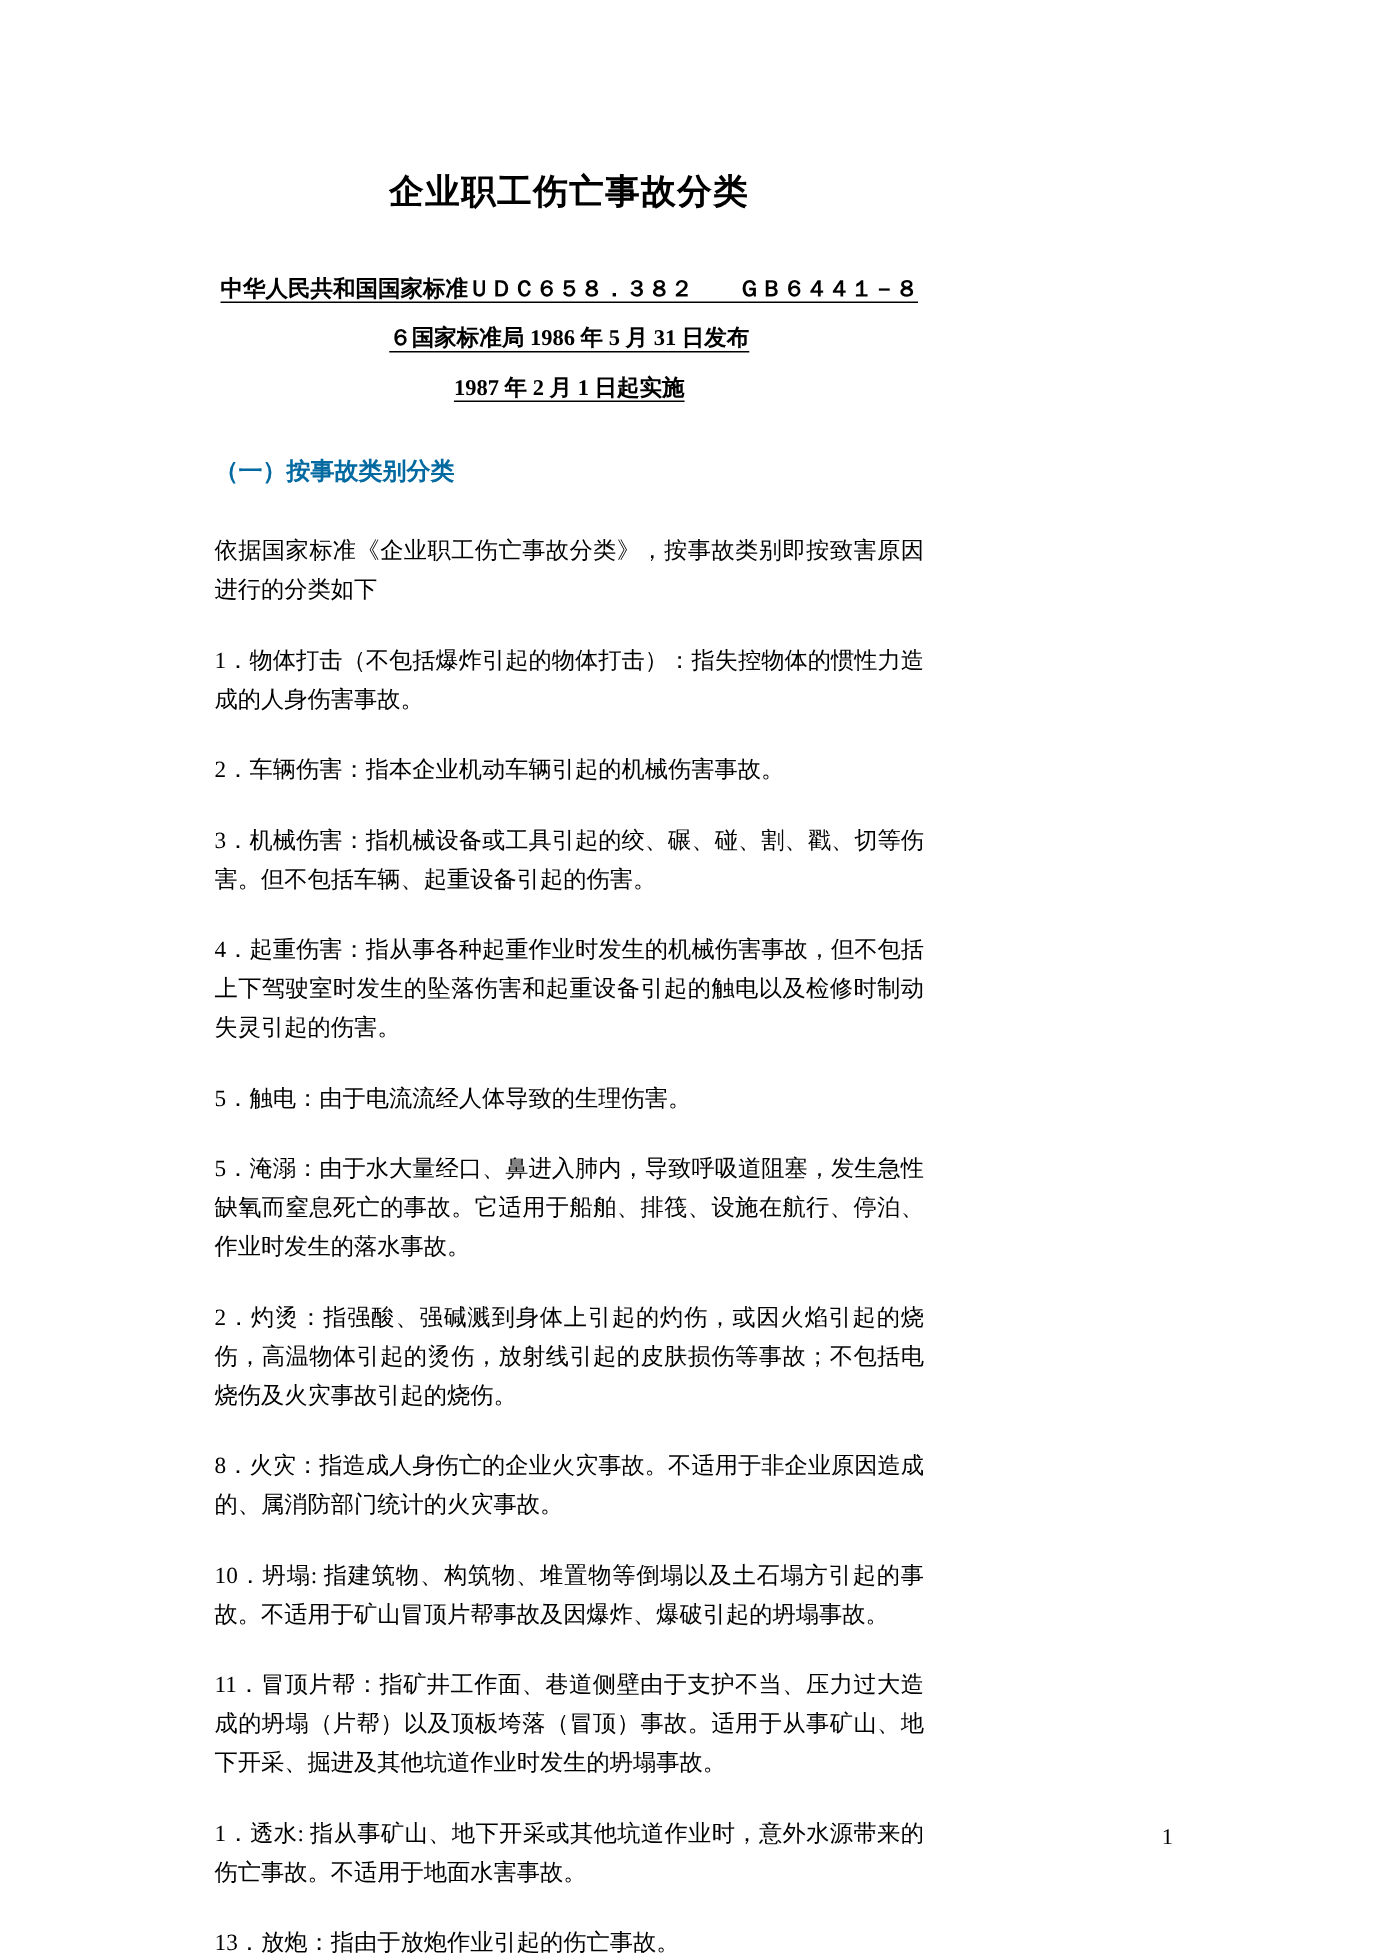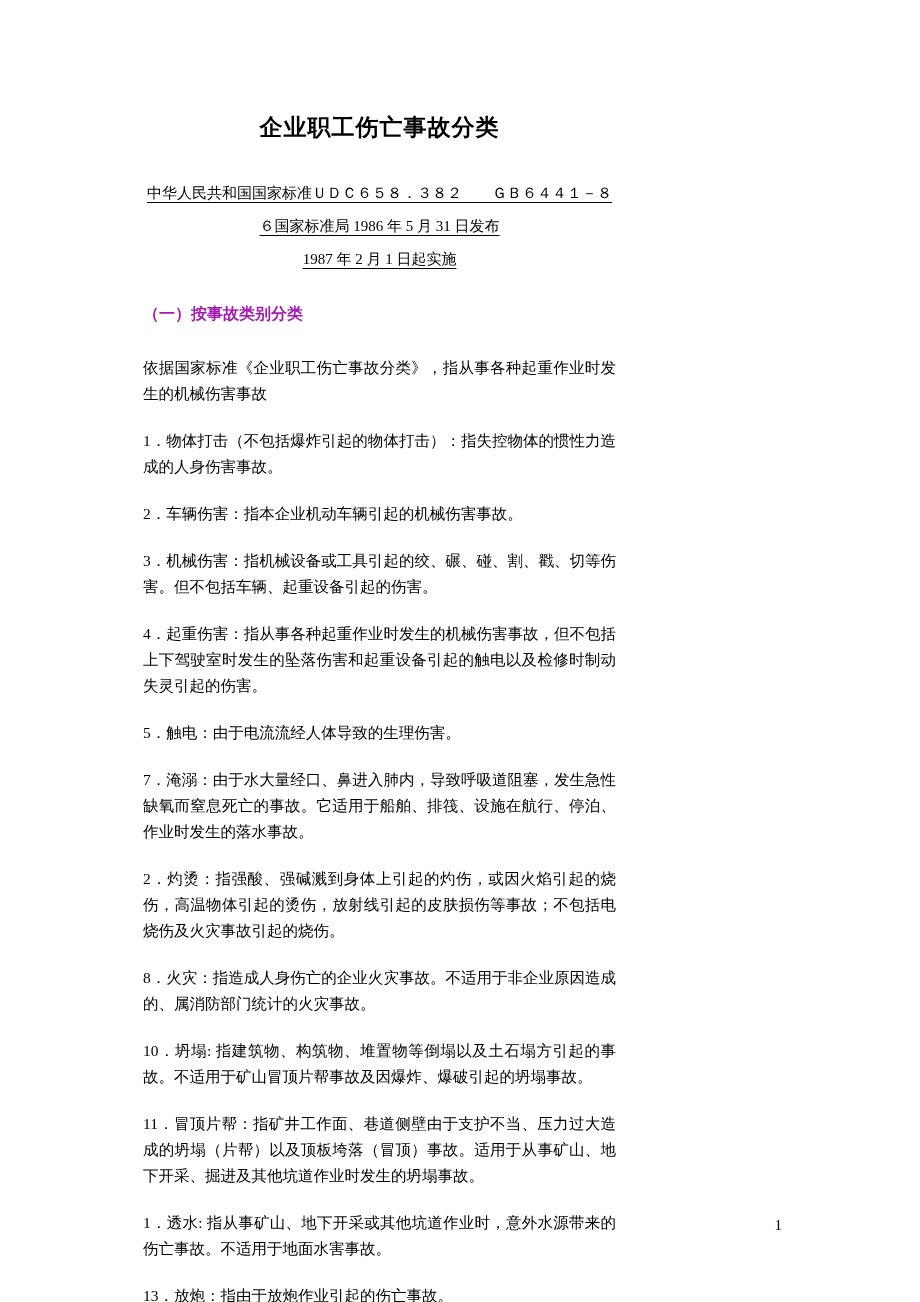--- a/index.html
+++ b/index.html
@@ -29,20 +29,21 @@
     font-size: 23px;
     font-weight: bold;
     letter-spacing: 1px;
     margin: 0 0 34px 0;
   }
   .standard-block {
     text-align: center;
     font-size: 15px;
     line-height: 33px;
     margin: 0 0 28px 0;
+    font-weight: bold;
   }
   .standard-line {
     text-decoration: underline;
     text-underline-offset: 4px;
   }
   .section-heading {
     font-size: 16px;
     font-weight: bold;
     margin: 0 0 30px 0;
   }
@@ -64,30 +65,30 @@
 
 <div class="page">
 
   <h1 class="doc-title">企业职工伤亡事故分类</h1>
 
   <div class="standard-block">
     <div><span class="standard-line">中华人民共和国国家标准ＵＤＣ６５８．３８２　　ＧＢ６４４１－８６国家标准局 1986 年 5 月 31 日发布</span></div>
     <div><span class="standard-line">1987 年 2 月 1 日起实施</span></div>
   </div>
 
-  <div class="section-heading" style="color: #a21caf;">（一）按事故类别分类</div>
+  <div class="section-heading" style="color: #0369a1;">（一）按事故类别分类</div>
 
-  <p class="para">依据国家标准《企业职工伤亡事故分类》，指从事各种起重作业时发生的机械伤害事故</p>
+  <p class="para">依据国家标准《企业职工伤亡事故分类》，按事故类别即按致害原因进行的分类如下</p>
 
   <p class="para">1．物体打击（不包括爆炸引起的物体打击）：指失控物体的惯性力造成的人身伤害事故。</p>
   <p class="para">2．车辆伤害：指本企业机动车辆引起的机械伤害事故。</p>
   <p class="para">3．机械伤害：指机械设备或工具引起的绞、碾、碰、割、戳、切等伤害。但不包括车辆、起重设备引起的伤害。</p>
   <p class="para">4．起重伤害：指从事各种起重作业时发生的机械伤害事故，但不包括上下驾驶室时发生的坠落伤害和起重设备引起的触电以及检修时制动失灵引起的伤害。</p>
   <p class="para">5．触电：由于电流流经人体导致的生理伤害。</p>
-  <p class="para">7．淹溺：由于水大量经口、鼻进入肺内，导致呼吸道阻塞，发生急性缺氧而窒息死亡的事故。它适用于船舶、排筏、设施在航行、停泊、作业时发生的落水事故。</p>
+  <p class="para">5．淹溺：由于水大量经口、鼻进入肺内，导致呼吸道阻塞，发生急性缺氧而窒息死亡的事故。它适用于船舶、排筏、设施在航行、停泊、作业时发生的落水事故。</p>
   <p class="para">2．灼烫：指强酸、强碱溅到身体上引起的灼伤，或因火焰引起的烧伤，高温物体引起的烫伤，放射线引起的皮肤损伤等事故；不包括电烧伤及火灾事故引起的烧伤。</p>
   <p class="para">8．火灾：指造成人身伤亡的企业火灾事故。不适用于非企业原因造成的、属消防部门统计的火灾事故。</p>
   <p class="para">10．坍塌: 指建筑物、构筑物、堆置物等倒塌以及土石塌方引起的事故。不适用于矿山冒顶片帮事故及因爆炸、爆破引起的坍塌事故。</p>
   <p class="para">11．冒顶片帮：指矿井工作面、巷道侧壁由于支护不当、压力过大造成的坍塌（片帮）以及顶板垮落（冒顶）事故。适用于从事矿山、地下开采、掘进及其他坑道作业时发生的坍塌事故。</p>
   <p class="para">1．透水: 指从事矿山、地下开采或其他坑道作业时，意外水源带来的伤亡事故。不适用于地面水害事故。</p>
   <p class="para">13．放炮：指由于放炮作业引起的伤亡事故。</p>
 
 </div>
 
 <div class="page-number">1</div>

